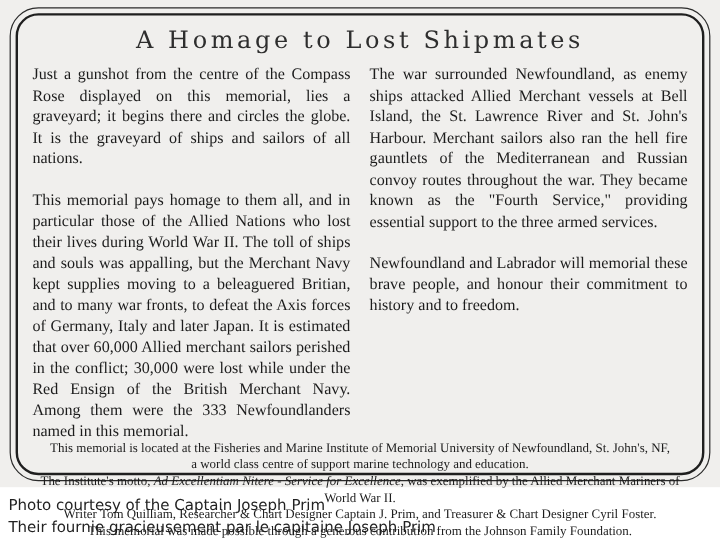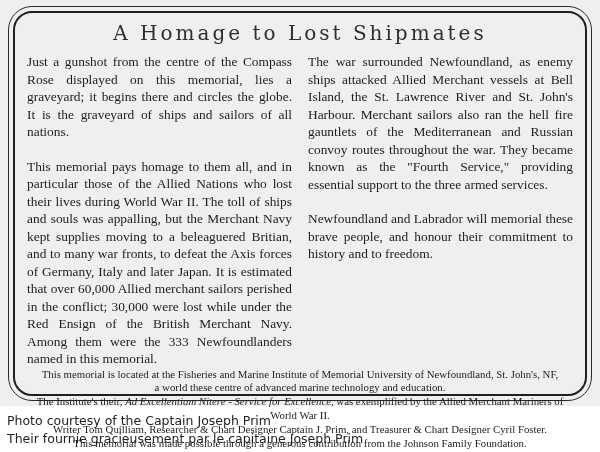--- a/index.html
+++ b/index.html
@@ -89,22 +89,22 @@
           <p>This memorial pays homage to them all, and in particular those of the Allied Nations who lost their lives during World War II.  The toll of ships and souls was appalling, but the Merchant Navy kept supplies moving to a beleaguered Britian, and to many war fronts, to defeat the Axis forces of Germany, Italy and later Japan.  It is estimated that over 60,000 Allied merchant sailors perished in the conflict; 30,000 were lost while under the Red Ensign of the British Merchant Navy.  Among them were the 333 Newfoundlanders named in this memorial.</p>
         </div>
         <div class="col">
           <p>The war surrounded Newfoundland, as enemy ships attacked Allied Merchant vessels at Bell Island, the St. Lawrence River and St. John's Harbour.  Merchant sailors also ran the hell fire gauntlets of the Mediterranean and Russian convoy routes throughout the war.  They became known as the "Fourth Service," providing essential support to the three armed services.</p>
           <p>Newfoundland and Labrador will memorial these brave people, and honour their commitment to history and to freedom.</p>
         </div>
       </div>
 
       <div class="plaque-footer">
         <div>This memorial is located at the Fisheries and Marine Institute of Memorial University of Newfoundland, St. John's, NF,</div>
-        <div>a world these centre of advanced marine technology and education.</div>
-        <div><span>The Institute's their, </span><span class="italic">Ad Excellentiam Nitere - Service for Excellence</span><span>, was exemplified by the Allied Merchant Mariners of World War II.</span></div>
+        <div>a world class centre of support marine technology and education.</div>
+        <div><span>The Institute's motto, </span><span class="italic">Ad Excellentiam Nitere - Service for Excellence</span><span>, was exemplified by the Allied Merchant Mariners of World War II.</span></div>
         <div>Writer Tom Quilliam, Researcher &amp; Chart Designer Captain J. Prim, and Treasurer &amp; Chart Designer Cyril Foster.</div>
         <div>This memorial was made possible through a generous contribution from the Johnson Family Foundation.</div>
       </div>
 
     </div>
   </div>
 </div>
 
 <div class="caption-area">
   <div>Photo courtesy of the Captain Joseph Prim</div>

